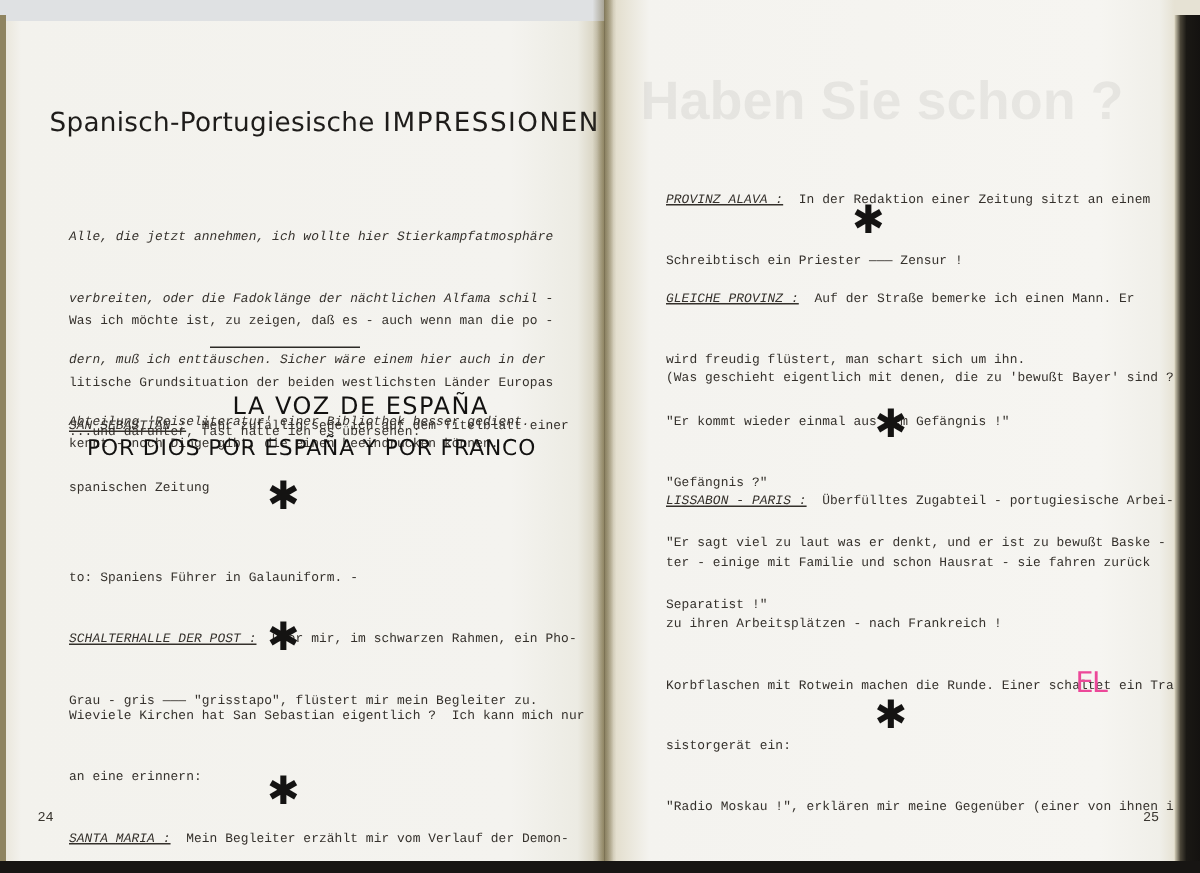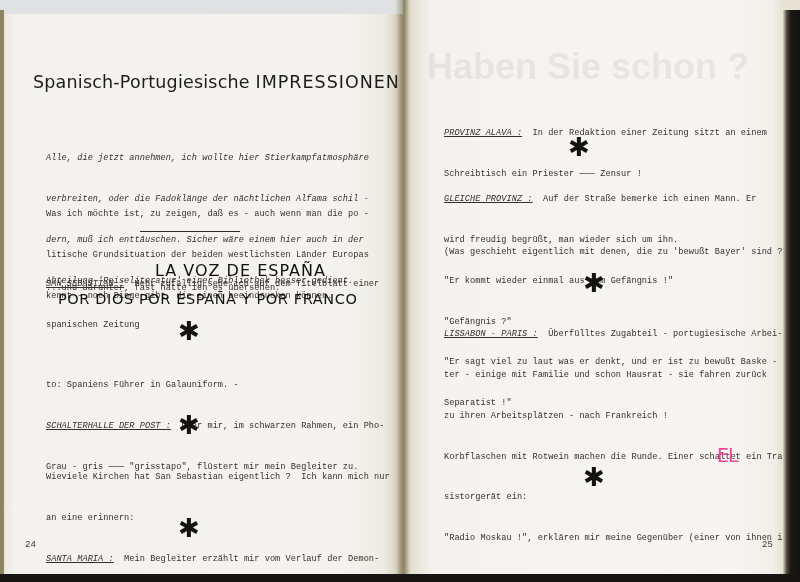--- a/index.html
+++ b/index.html
@@ -132,21 +132,21 @@
 
     <div class="tw" style="left:41px;top:100px;">
       <div><span class="u">PROVINZ ALAVA :</span><span>  In der Redaktion einer Zeitung sitzt an einem</span></div>
       <div>Schreibtisch ein Priester ——— Zensur !</div>
     </div>
 
     <div class="star" style="left:165px;top:137px;">✱</div>
 
     <div class="tw" style="left:41px;top:166px;">
       <div><span class="u">GLEICHE PROVINZ :</span><span>  Auf der Straße bemerke ich einen Mann. Er</span></div>
-      <div>wird freudig begrüßt, man wieder sich um ihn.</div>
+      <div>wird freudig flüstert, man schart sich um ihn.</div>
       <div>"Er kommt wieder einmal aus dem Gefängnis !"</div>
       <div>"Gefängnis ?"</div>
       <div>"Er sagt viel zu laut was er denkt, und er ist zu bewußt Baske -</div>
       <div>Separatist !"</div>
     </div>
     <div class="tw" style="left:41px;top:246px;">(Was geschieht eigentlich mit denen, die zu 'bewußt Bayer' sind ?)</div>
 
     <div class="star" style="left:180px;top:273px;">✱</div>
 
     <div class="tw" style="left:41px;top:301px;">

